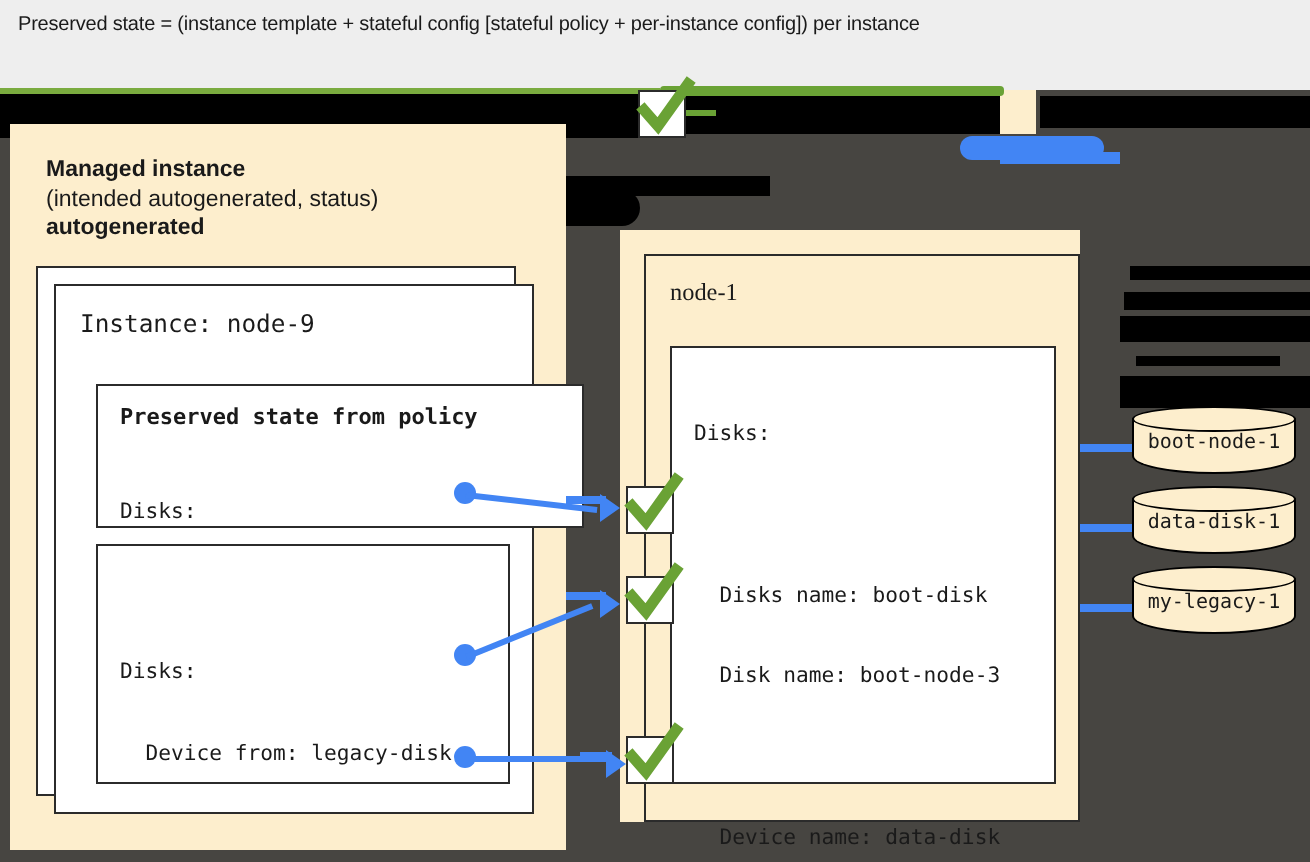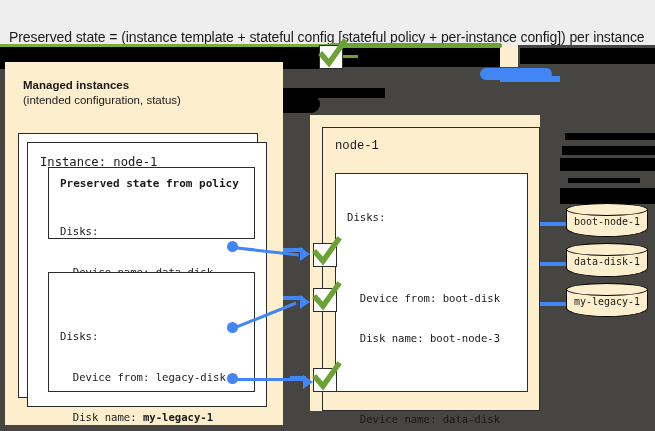--- a/index.html
+++ b/index.html
@@ -19,25 +19,24 @@
   
   #caption-bar {
     position: absolute;
     left: 0; top: 0;
     width: 655px; height: 45px;
     background: #eeeeee;
   }
   #caption-text {
     position: absolute;
     left: 9px; top: 7px;
-    font-size: 14px;
+    font-size: 10px;
     color: #1a1a1a;
     white-space: nowrap;
     letter-spacing: -0.1px;
-    margin-top: 22px;
   }
 
   
   #dark-backdrop {
     position: absolute;
     left: 0; top: 45px;
     width: 655px; height: 386px;
     background: #474541;
   }
   .redaction {
@@ -95,21 +94,21 @@
     color: #1a1a1a;
     white-space: pre;
   }
 
   .inner-box {
     position: absolute;
     background: #ffffff;
     border: 1px solid #2b2b2b;
     box-sizing: border-box;
   }
-  #policy-box { left: 48px; top: 167px; width: 207px; height: 72px; }
+  #policy-box { left: 48px; top: 192px; width: 244px; height: 72px; }
   #configs-box { left: 48px; top: 272px; width: 207px; height: 120px; }
 
   .mono {
     font-family: "DejaVu Sans Mono", "Liberation Mono", monospace;
     font-size: 10.6px;
     line-height: 13.5px;
     color: #1a1a1a;
     white-space: pre;
   }
   .mono b { font-weight: bold; }
@@ -138,21 +137,21 @@
     position: absolute;
     left: 322px; top: 127px;
     width: 218px; height: 284px;
     background: #fdeecd;
     border: 1px solid #2b2b2b;
     box-sizing: border-box;
   }
   #node-heading {
     position: absolute;
     left: 12px; top: 11px;
-    font-family: Liberation Mono, monospace;
+    font-family: Liberation Serif, serif;
     font-size: 12.2px;
     color: #1a1a1a;
     white-space: pre;
   }
   #right-inner-box {
     position: absolute;
     left: 335px; top: 173px;
     width: 193px; height: 219px;
     background: #ffffff;
     border: 1px solid #2b2b2b;
@@ -261,60 +260,60 @@
   <div id="caption-bar">
     <div id="caption-text">Preserved state = (instance template + stateful config [stateful policy + per-instance config]) per instance</div>
   </div>
 
   <div class="green-line thin" style="left:0px;   top:44px; width:330px; height:2.5px;"></div>
   <div class="green-line" style="left:330px; top:43px; width:172px; height:5px; border-radius:2px;"></div>
   <div class="green-line" style="left:338px; top:55px; width:20px;  height:3px;"></div>
 
   <div id="left-panel">
     <div id="left-title">
-      <div class="b">Managed instances</div>
-      <div>(intended configuration, status)</div>
+      <div class="b">Managed instance</div>
+      <div>(intended autogenerated, status)</div>
+      <div class="b">autogenerated</div>
     </div>
   </div>
 
   <div id="left-card-back"></div>
   <div id="left-card-front">
-    <div id="instance-heading">Instance: node-1</div>
+    <div id="instance-heading">Instance: node-9</div>
   </div>
 
   <div class="inner-box" id="policy-box">
     <div class="box-title">Preserved state from policy</div>
     <div class="box-body mono" style="top:30px;">
       <div>Disks:</div>
       <div>  Device name: data-disk</div>
       <div><span>  Disk name: </span><b>data-disk-1</b></div>
     </div>
   </div>
 
   <div class="inner-box" id="configs-box">
     <div class="box-body mono" style="top:30px;">
       <div>Disks:</div>
       <div>  Device from: legacy-disk</div>
-      <div><span>  Disk name: </span><b>my-legacy-1</b></div>
       
       
       
     </div>
   </div>
 
   <div id="right-panel"></div>
   <div id="right-card">
     <div id="node-heading">node-1</div>
   </div>
 
   <div id="right-inner-box">
     <div class="mono" style="position:absolute; left:11px; top:10px;">
       <div>Disks:</div>
       <div style="height:13px;"></div>
-      <div>  Device from: boot-disk</div>
+      <div>  Disks name: boot-disk</div>
       <div>  Disk name: boot-node-3</div>
       <div style="height:13px;"></div>
       <div>  Device name: data-disk</div>
       
       
       
       
       
       
       

